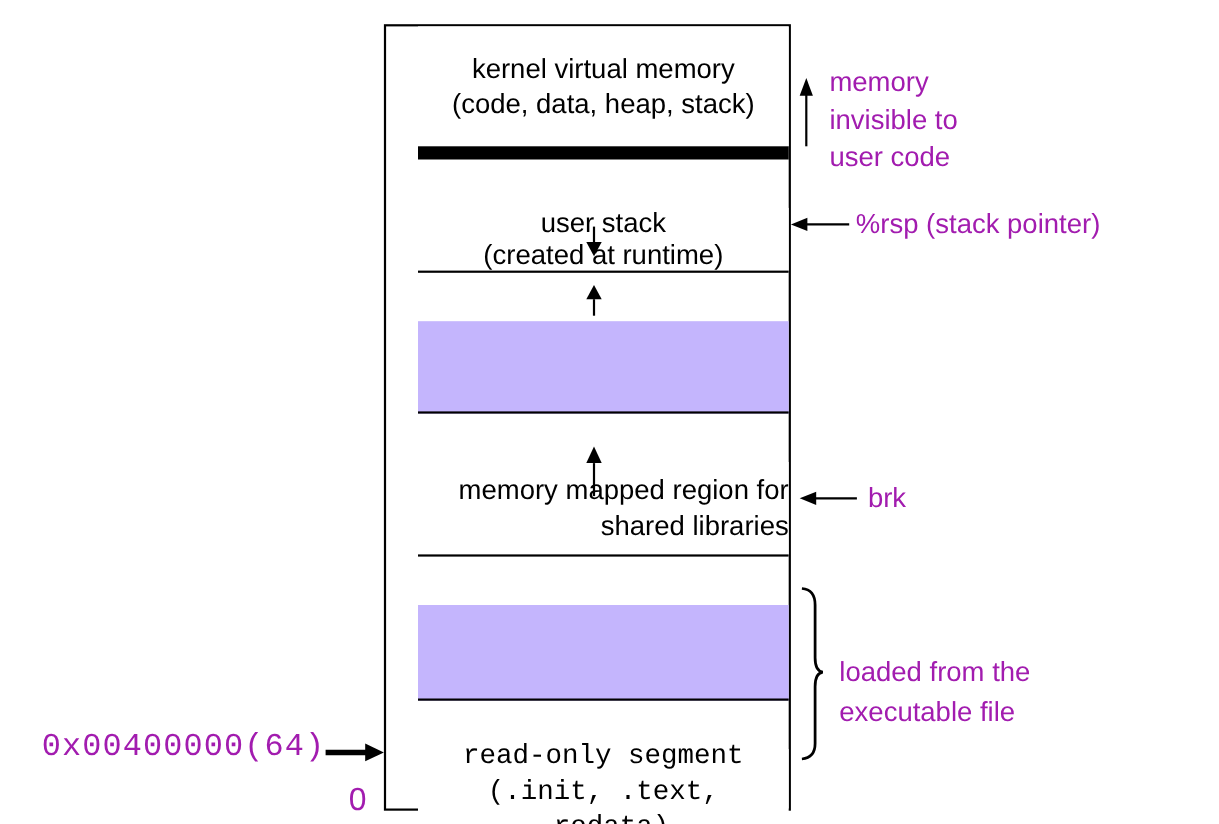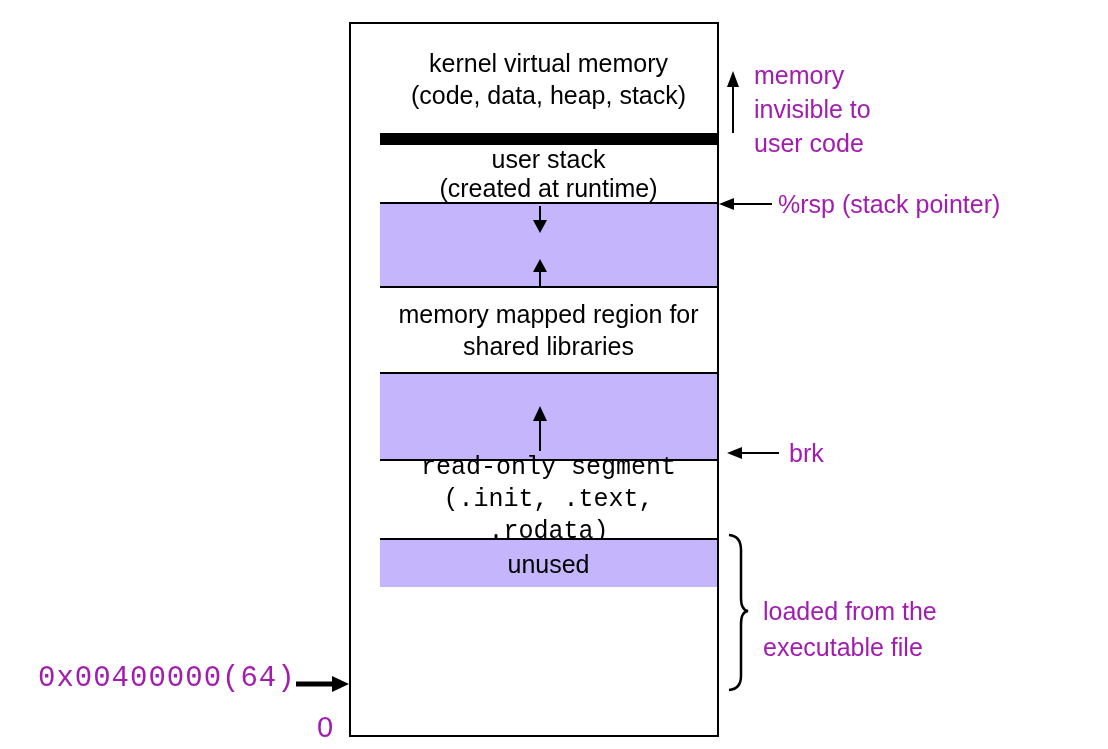--- a/index.html
+++ b/index.html
@@ -35,28 +35,28 @@
     flex-direction: column;
     align-items: center;
     justify-content: center;
     font-size: 25px;
     line-height: 32px;
     color: #000;
     text-align: center;
     background: #ffffff;
     overflow: visible;
   }
-  .seg.bordered { border-bottom: 2px solid #000; }
+  .seg.bordered { border-bottom: 2px solid #000; margin-top: 44px; }
   .seg.gray { background: #c4b5fd; }
   .seg.black-bar { background: #000000; }
   .seg-kernel     { height: 109px; }
   .seg-divider    { height: 12px; }
   .seg-user-stack { height: 59px; line-height: 29px; }
   .seg-gap1       { height: 84px; }
-  .seg-mmap       { height: 86px; }
+  .seg-mmap       { height: 86px; align-items: flex-end; }
   .seg-gap2       { height: 87px; }
   .seg-heap       { height: 80px; }
   .seg-rw         { height: 76px; }
   .seg-ro         { height: 79px; font-family: Liberation Mono, monospace; }
   .seg-unused     { height: 47px; }
 
   
   .note {
     position: absolute;
     font-size: 25px;

